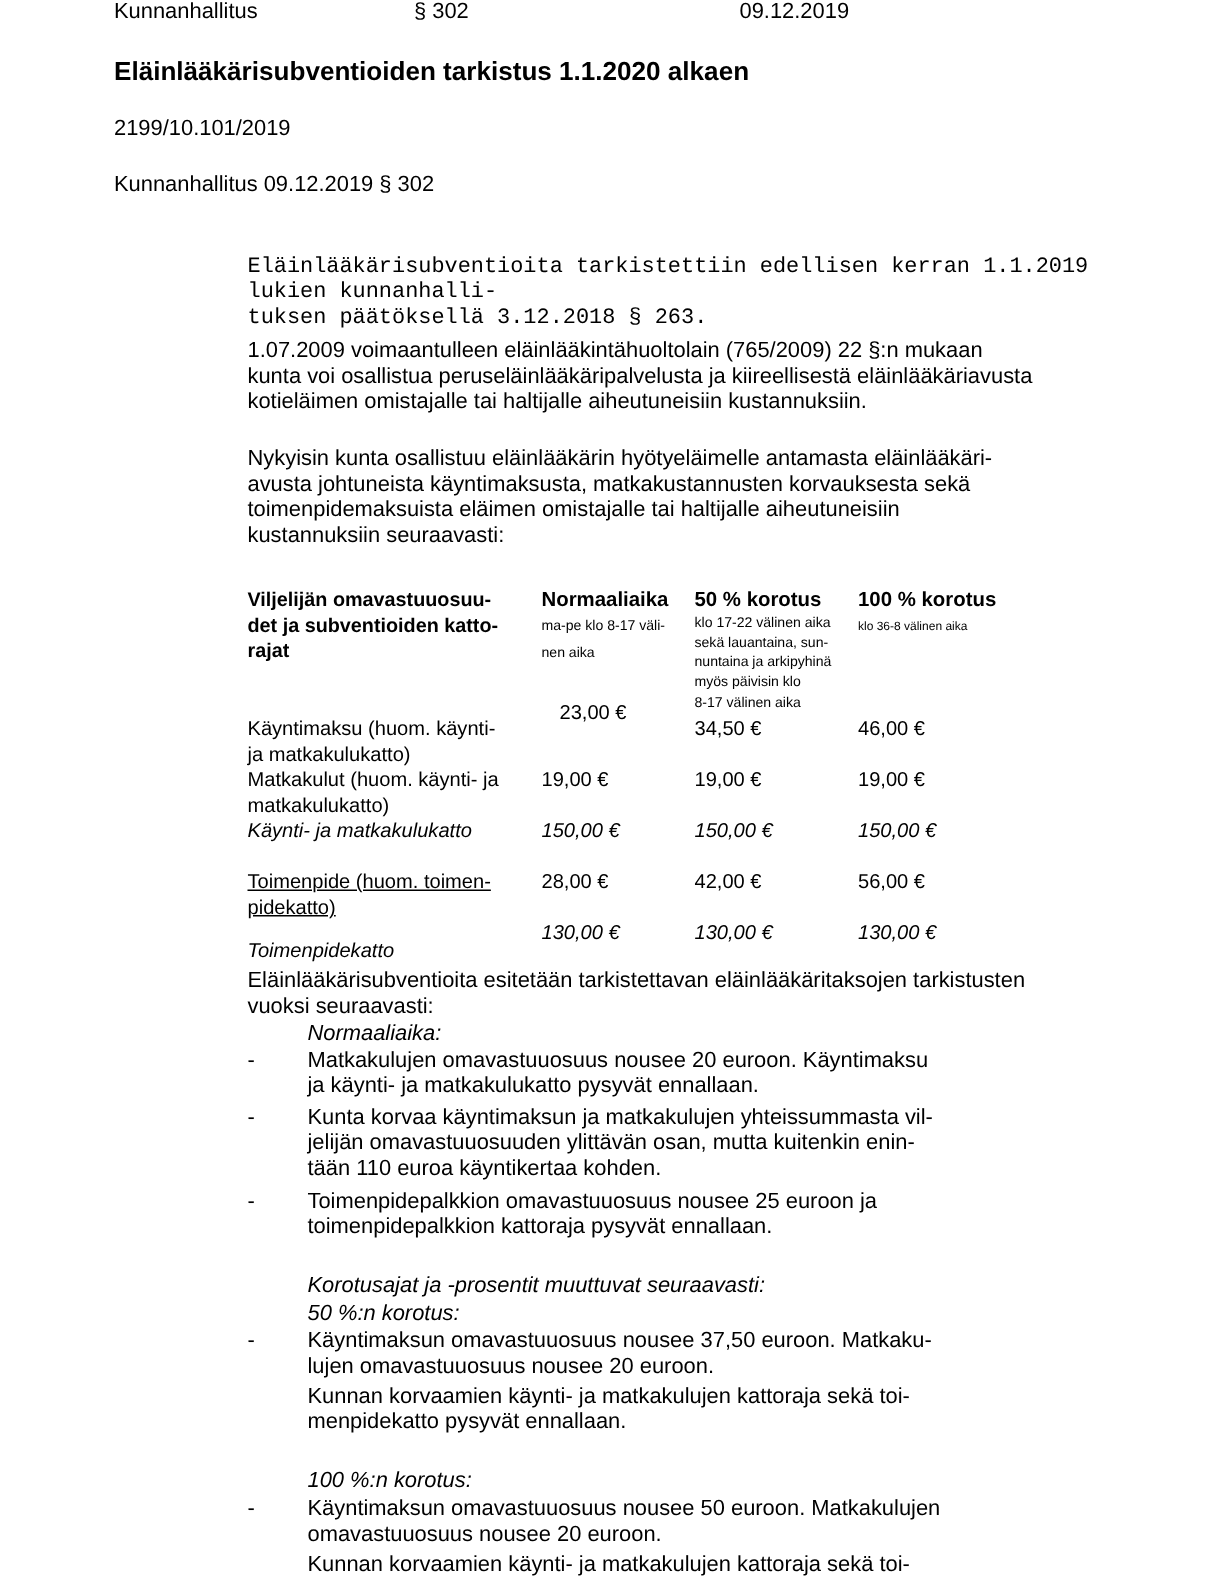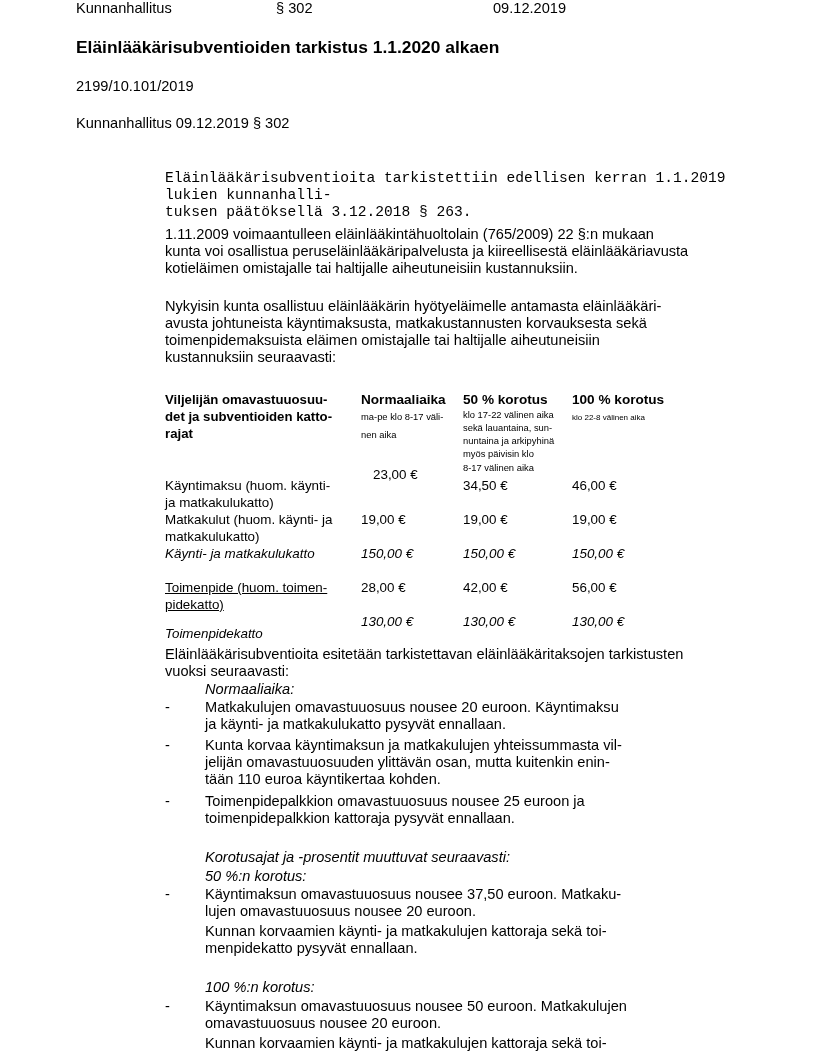--- a/index.html
+++ b/index.html
@@ -75,21 +75,21 @@
 <div class="abs hdr hdr-org">Kunnanhallitus</div>
 <div class="abs hdr hdr-sec">§ 302</div>
 <div class="abs hdr hdr-date">09.12.2019</div>
 
 <div class="abs title">Eläinlääkärisubventioiden tarkistus 1.1.2020 alkaen</div>
 <div class="abs docnum">2199/10.101/2019</div>
 <div class="abs meeting">Kunnanhallitus 09.12.2019 § 302</div>
 
 <p class="body-col para p1">Eläinlääkärisubventioita tarkistettiin edellisen kerran 1.1.2019 lukien kunnanhalli-
 tuksen päätöksellä 3.12.2018 § 263.</p>
-<p class="body-col para p2">1.11.2009 voimaantulleen eläinlääkintähuoltolain (765/2009) 22 §:n mukaan
+<p class="body-col para p2">1.07.2009 voimaantulleen eläinlääkintähuoltolain (765/2009) 22 §:n mukaan
 kunta voi osallistua peruseläinlääkäripalvelusta ja kiireellisestä eläinlääkäriavusta
 kotieläimen omistajalle tai haltijalle aiheutuneisiin kustannuksiin.</p>
 <p class="body-col para p3">Nykyisin kunta osallistuu eläinlääkärin hyötyeläimelle antamasta eläinlääkäri-
 avusta johtuneista käyntimaksusta, matkakustannusten korvauksesta sekä
 toimenpidemaksuista eläimen omistajalle tai haltijalle aiheutuneisiin
 kustannuksiin seuraavasti:</p>
 
 <div class="tbl">
   <div class="tcell th-main c0" style="top:0px;">Viljelijän omavastuuosuu-
 det ja subventioiden katto-
@@ -100,21 +100,21 @@
 nen aika</div>
 
   <div class="tcell th-col c2" style="top:0px;">50 % korotus</div>
   <div class="tcell th-sub c2" style="top:17px;">klo 17-22 välinen aika
 sekä lauantaina, sun-
 nuntaina ja arkipyhinä
 myös päivisin klo</div>
   <div class="tcell th-sub c2" style="top:70px;">8-17 välinen aika</div>
 
   <div class="tcell th-col c3" style="top:0px;">100 % korotus</div>
-  <div class="tcell th-sub-small c3" style="top:21px;">klo 22-8 välinen aika</div>
+  <div class="tcell th-sub-small c3" style="top:21px;">klo 36-8 välinen aika</div>
 
   <div class="tcell td c0" style="top:86px;">Käyntimaksu (huom. käynti-
 ja matkakulukatto)</div>
   <div class="tcell td c1" style="top:75px;margin-left:12px;">23,00 €</div>
   <div class="tcell td c2" style="top:86px;">34,50 €</div>
   <div class="tcell td c3" style="top:86px;">46,00 €</div>
 
   <div class="tcell td c0" style="top:120px;">Matkakulut (huom. käynti- ja
 matkakulukatto)</div>
   <div class="tcell td c1" style="top:120px;">19,00 €</div>

